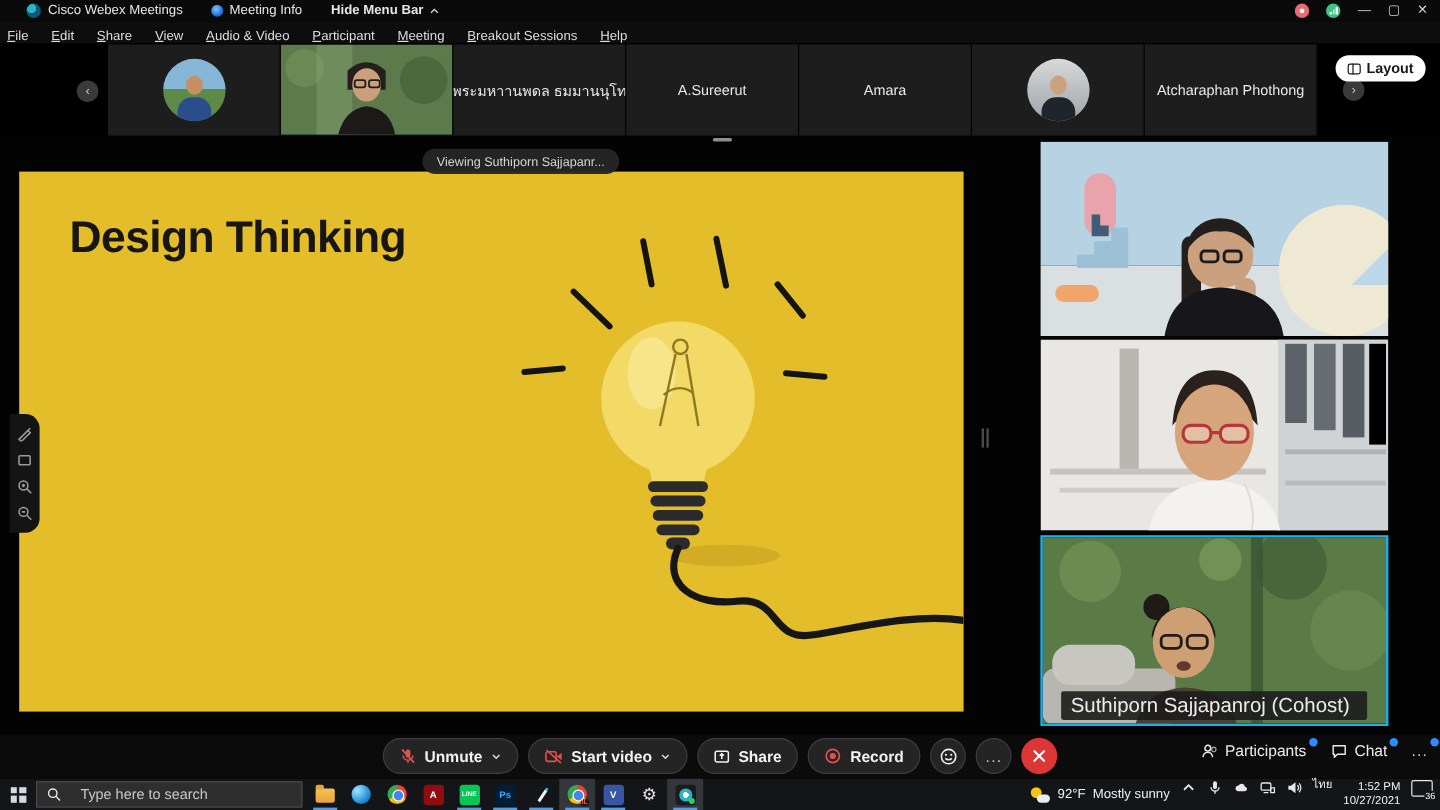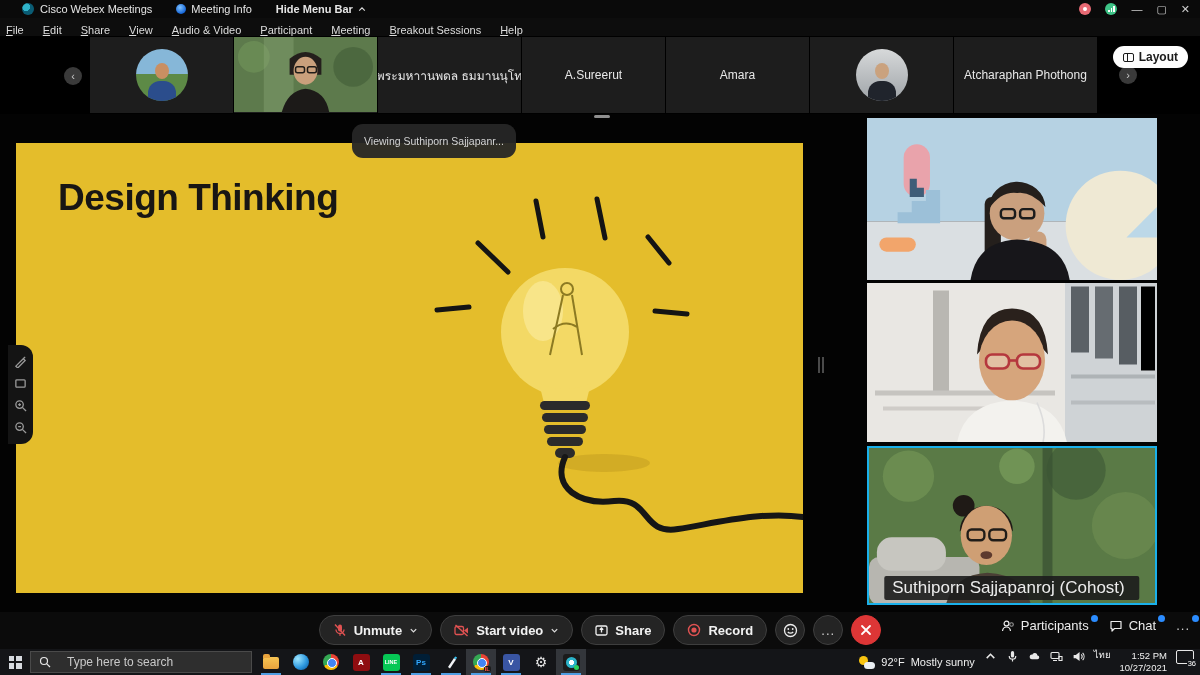--- a/index.html
+++ b/index.html
@@ -53,21 +53,21 @@
                 border-radius:12px; display:flex; align-items:center; gap:5px; padding:0 10px; font-size:12px; font-weight:700; }
   .grid-ico { width:11px; height:9px; border:1.4px solid #1a1a1a; border-radius:2px; position:relative; }
   .grid-ico::after { content:""; position:absolute; left:3px; top:-1px; bottom:-1px; width:1.4px; background:#1a1a1a; }
 
   
   .main { position:absolute; left:0; top:114px; width:1200px; height:498px; background:#030303; }
   .strip-handle { position:absolute; left:594px; top:1px; width:16px; height:3px; border-radius:2px; background:#8f8f8f; }
   .slide { position:absolute; left:16px; top:29px; width:787px; height:450px; background:#e4bd2b; overflow:hidden; }
   .slide-title { position:absolute; left:42px; top:34px; font-size:37px; font-weight:700; color:#181614; letter-spacing:-0.5px; }
   .bulb-svg { position:absolute; inset:0; }
-  .viewing-tooltip { position:absolute; left:352px; top:10px; height:34px; background:rgba(38,38,38,.95);
+  .viewing-tooltip { position:absolute; left:352px; top:10px; height:21px; background:rgba(38,38,38,.95);
                      border-radius:11px; display:flex; align-items:center; padding:0 12px; font-size:10.5px; color:#d4d4d4; }
   .left-toolbar { position:absolute; left:8px; top:231px; width:25px; background:#141414; border-radius:0 12px 12px 0;
                   display:flex; flex-direction:column; align-items:center; gap:9px; padding:10px 0; }
   .lt-ico { width:13px; height:13px; color:#9a9a9a; }
   .splitter { position:absolute; left:818px; top:243px; display:flex; gap:2px; }
   .splitter i { width:2px; height:16px; background:#4a4a4a; display:block; }
 
   .video-panel { position:absolute; left:867px; top:4px; width:290px; }
   .vtile { position:relative; width:290px; overflow:hidden; background:#111; }
   .vtile svg { display:block; width:100%; height:100%; }

